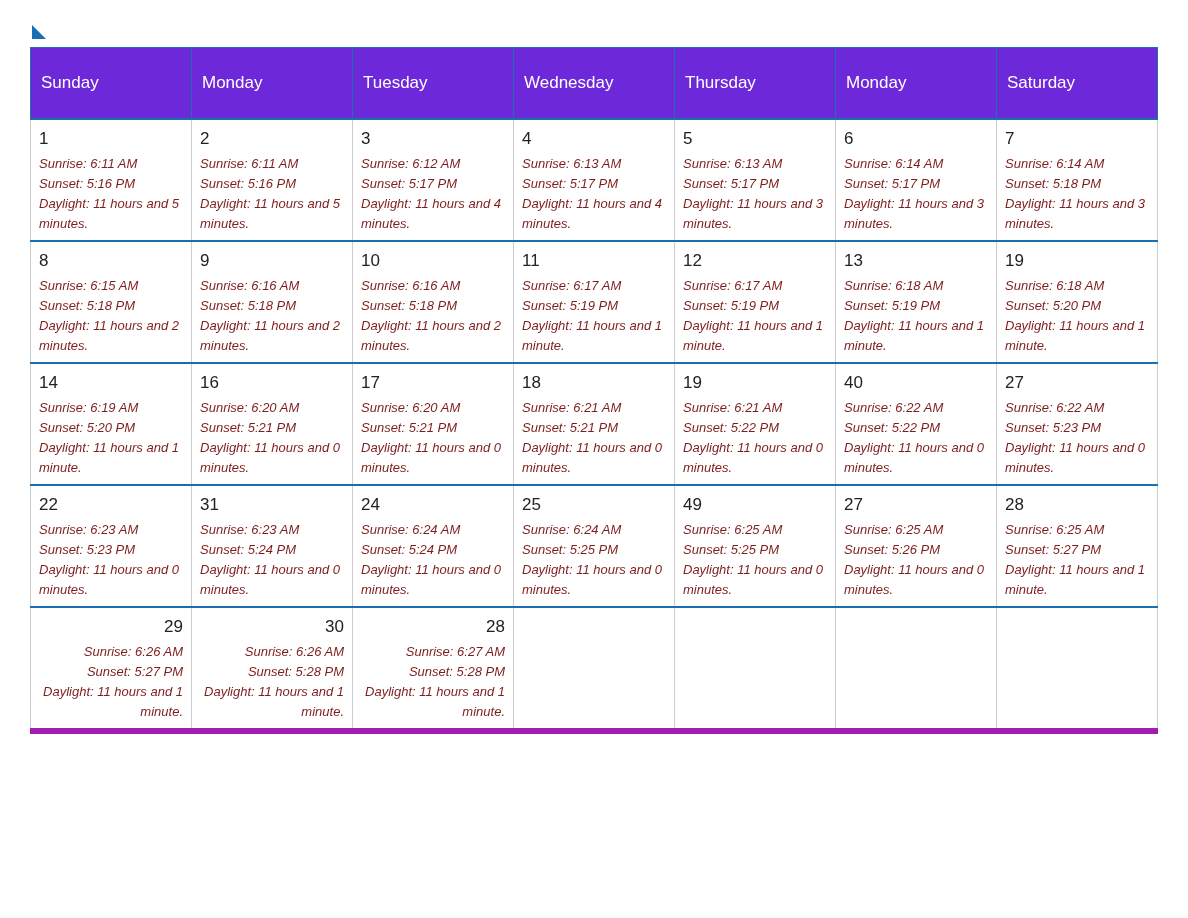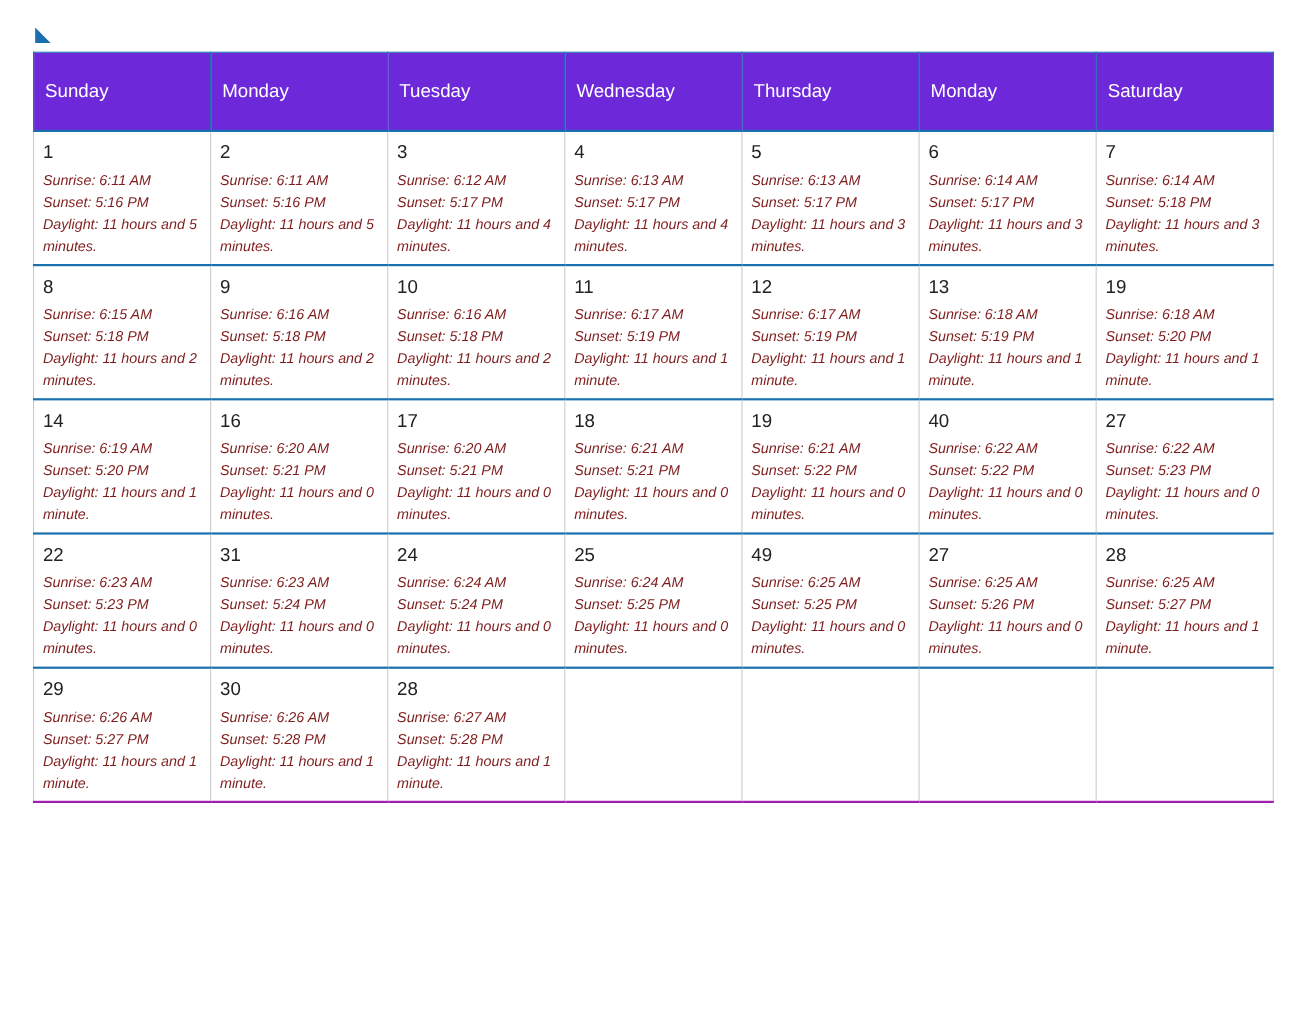--- a/index.html
+++ b/index.html
@@ -96,21 +96,22 @@
     .day-info {
       font-size: 13px;
       color: #7f1d1d;
       line-height: 1.55;
       font-style: italic;
     }
     .empty-cell {
       background: #fff;
     }
     tr:last-child td {
-      border-bottom: 2px solid #a21caf;
+      border-bottom: 6px solid #a21caf;
+      text-align: right;
     }
     .week-row td {
       border-top: 2px solid #1a6faf;
     }
   </style>
 </head>
 <body>
 
 <div class="header">
   <div class="logo">

